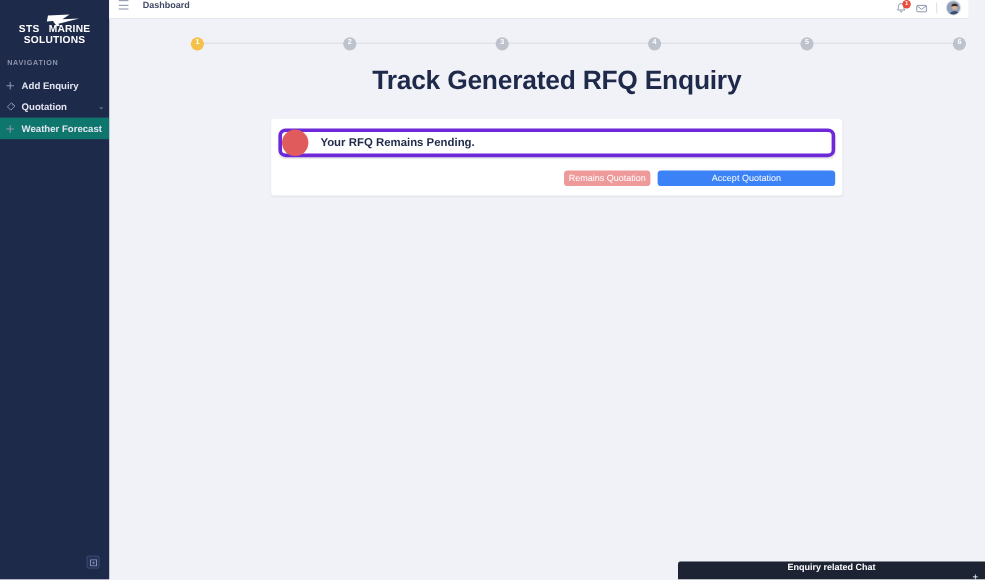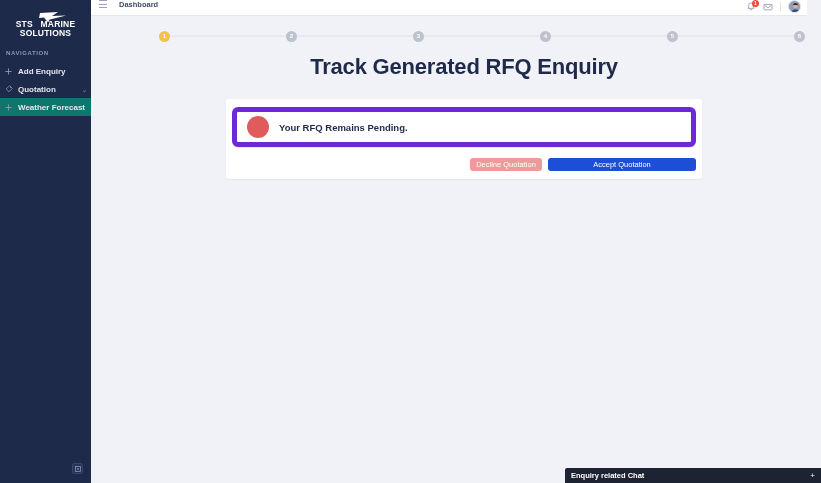--- a/index.html
+++ b/index.html
@@ -159,25 +159,24 @@
   
   .card {
     margin: 19px auto 0 auto;
     width: 476px;
     background: #ffffff;
     border-radius: 3px;
     box-shadow: 0 1px 2px rgba(0,0,0,0.06);
     padding: 8px 6px 8px 6px;
   }
   .status-box {
-    border: 5px solid #6d28d9;
+    border: 3px solid #6d28d9;
     border-radius: 6px;
-    height: 40px;
+    height: 24px;
     display: flex; align-items: center;
-    padding-left: 10px;
     box-shadow: 0 1px 1px rgba(0,0,0,0.10);
     background: #fff;
   }
   .status-dot {
     width: 22px; height: 22px; border-radius: 50%;
     background: #e05c5c; flex: 0 0 22px;
   }
   .status-text {
     margin-left: 10px;
     font-size: 9.5px; font-weight: 700; color: #1f2a4a;
@@ -191,32 +190,33 @@
     border: none;
     border-radius: 3px;
     font-size: 7.5px; font-weight: 400;
     color: #ffffff;
     cursor: pointer;
     height: 13px;
     font-family: "Liberation Sans", sans-serif;
     display: flex; align-items: center; justify-content: center;
   }
   .btn-decline { background: #ef9a9a; width: 72px; }
-  .btn-accept  { background: #1d4ed8; width: 148px; }
+  .btn-accept  { background: #3b82f6; width: 148px; }
 
   
   .chat-bar {
     position: absolute; left: 565px; bottom: 0;
     width: 256px; height: 15px;
     background: #1d2333;
     color: #ffffff;
     display: flex; align-items: center;
     padding: 0 6px;
     border-top-left-radius: 2px;
     cursor: pointer;
+    flex-direction: column;
   }
   .chat-title { font-size: 7.5px; font-weight: 700; }
   .chat-plus { margin-left: auto; font-size: 8px; line-height: 8px; color: #ffffff; }
 </style>
 </head>
 <body>
 
 <div id="app">
 
   <aside class="sidebar">
@@ -322,21 +322,21 @@
     </div>
 
     <h1 class="page-title">Track Generated RFQ Enquiry</h1>
 
     <section class="card">
       <div class="status-box">
         <span class="status-dot"></span>
         <span class="status-text">Your RFQ Remains Pending.</span>
       </div>
       <div class="card-actions">
-        <button class="btn btn-decline">Decline Quotation</button>
+        <button class="btn btn-decline">Remains Quotation</button>
         <button class="btn btn-accept">Accept Quotation</button>
       </div>
     </section>
 
   </main>
 
   <div class="chat-bar">
     <span class="chat-title">Enquiry related Chat</span>
     <span class="chat-plus">+</span>
   </div>

